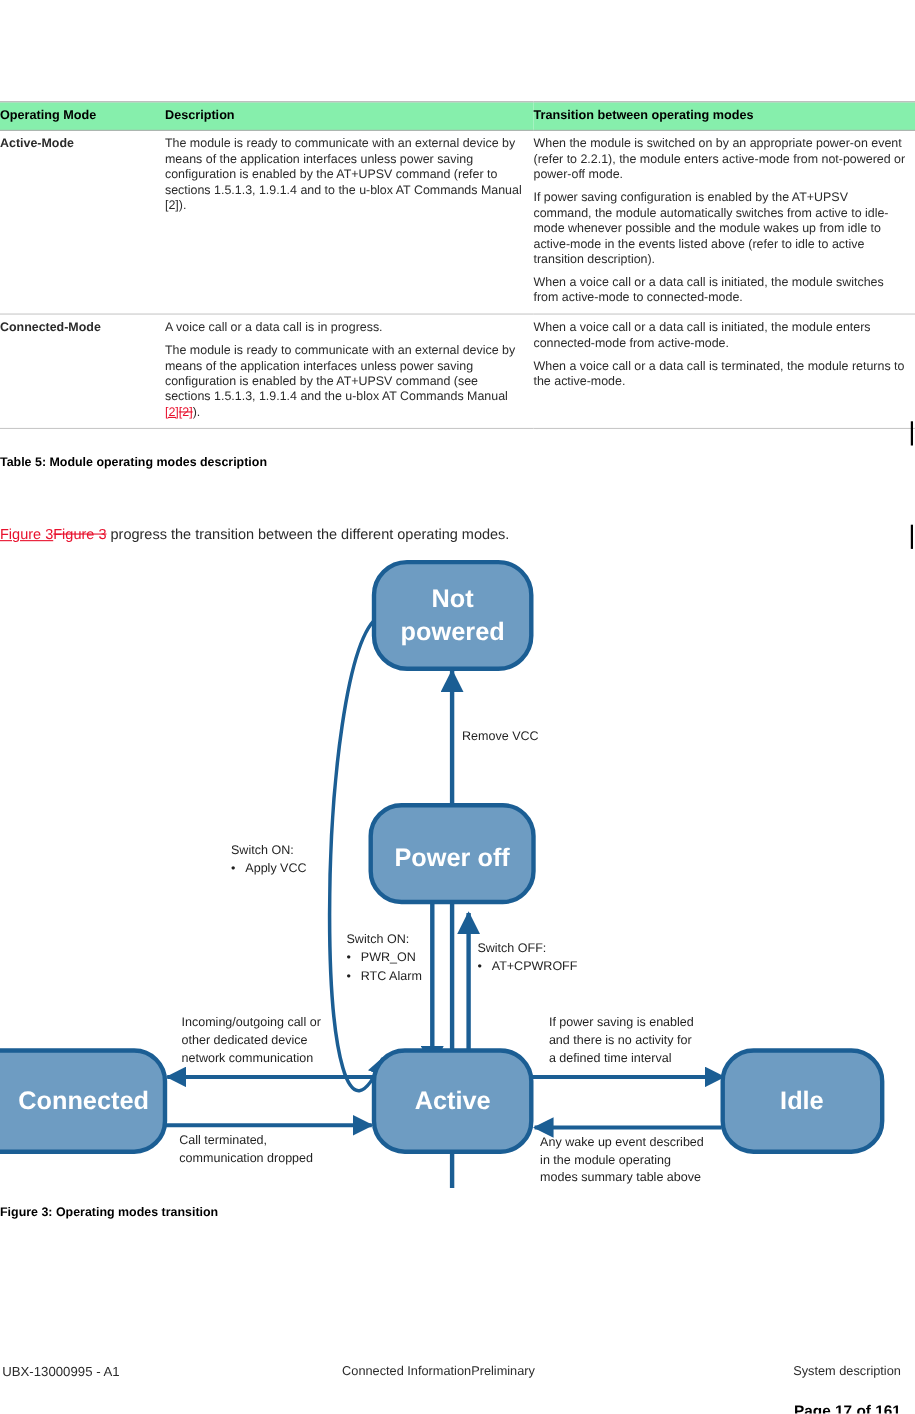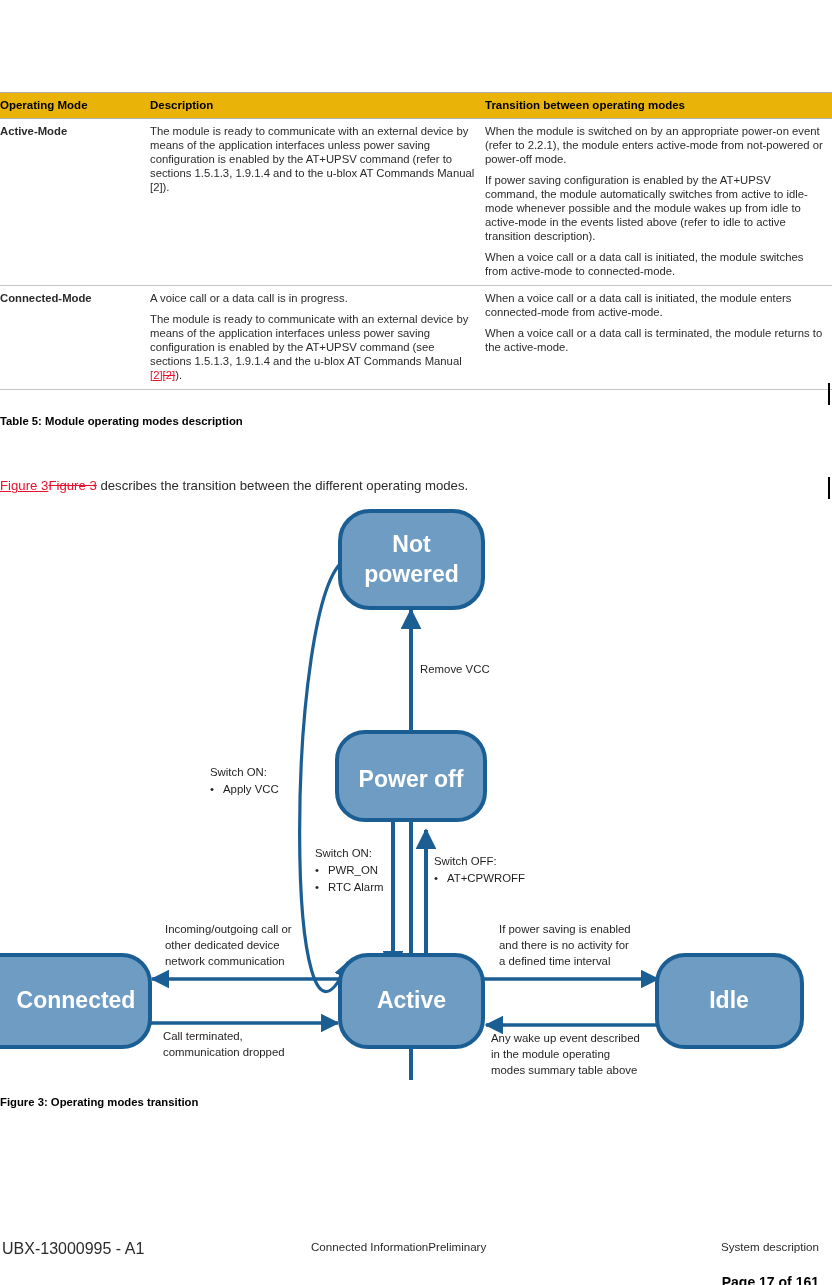--- a/index.html
+++ b/index.html
@@ -46,21 +46,21 @@
   }
   .modes-table th, .modes-table td {
     text-align: left;
     vertical-align: top;
     padding: 5px 8px 7px 0;
     font-size: 11.3px;
     line-height: 14.0px;
     color: #2b2b2b;
   }
   .modes-table thead th {
-    background: #eab308;
+    background: #86efac;
     border-top: 1px solid #b0b0b0;
     border-bottom: 1px solid #b0b0b0;
     font-weight: bold;
     color: #000;
     font-size: 11.5px;
     padding-top: 5px;
     padding-bottom: 6px;
   }
   .col-mode  { width: 150px; }
   .col-desc  { width: 335px; }
@@ -132,21 +132,21 @@
   }
 
   
   .page-footer {
     position: absolute;
     left: 0; top: 1240px;
     width: 832px;
   }
   .footer-left {
     position: absolute; left: 2px; top: 0;
-    font-size: 16px; color: #2b2b2b; white-space: nowrap;
+    font-size: 12px; color: #2b2b2b; white-space: nowrap;
   }
   .footer-center {
     position: absolute; left: 311px; top: 0;
     font-size: 11.6px; color: #2b2b2b; white-space: nowrap;
   }
   .footer-right {
     position: absolute; right: 13px; top: 0;
     font-size: 11.6px; color: #2b2b2b; white-space: nowrap;
   }
   .footer-page {
@@ -199,21 +199,21 @@
       </td>
     </tr>
   </tbody>
 </table>
 
 <div class="table-caption">Table 5: Module operating modes description</div>
 
 <div class="change-bar" style="left:828px; top:383px; height:22px;"></div>
 <div class="change-bar" style="left:828px; top:477px; height:22px;"></div>
 
-<div class="body-para"><a class="ins">Figure 3</a><a class="del">Figure 3</a><span> describes the transition between the different operating modes.</span></div>
+<div class="body-para"><a class="ins">Figure 3</a><a class="del">Figure 3</a><span> progress the transition between the different operating modes.</span></div>
 
 <div class="diagram">
 <svg width="832" height="580" viewBox="0 0 832 580">
   <defs>
     <marker id="arrow" viewBox="0 0 10 10" refX="9.2" refY="5" markerWidth="5.2" markerHeight="5.2" orient="auto-start-reverse">
       <path d="M 0 0 L 10 5 L 0 10 z" fill="#1B5E94"></path>
     </marker>
   </defs>
 
   <line x1="411" y1="760" x2="411" y2="110" stroke="#1B5E94" stroke-width="4" marker-end="url(#arrow)"></line>

